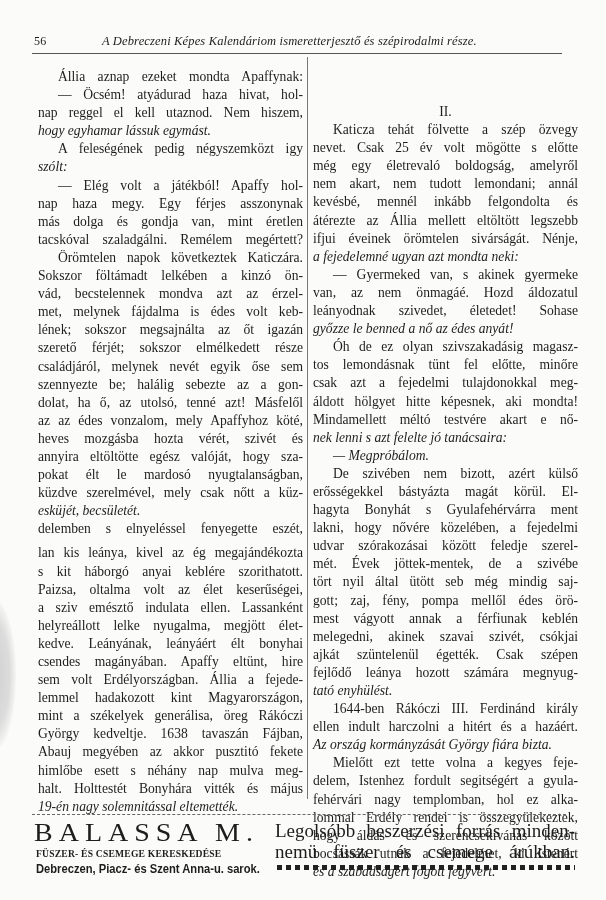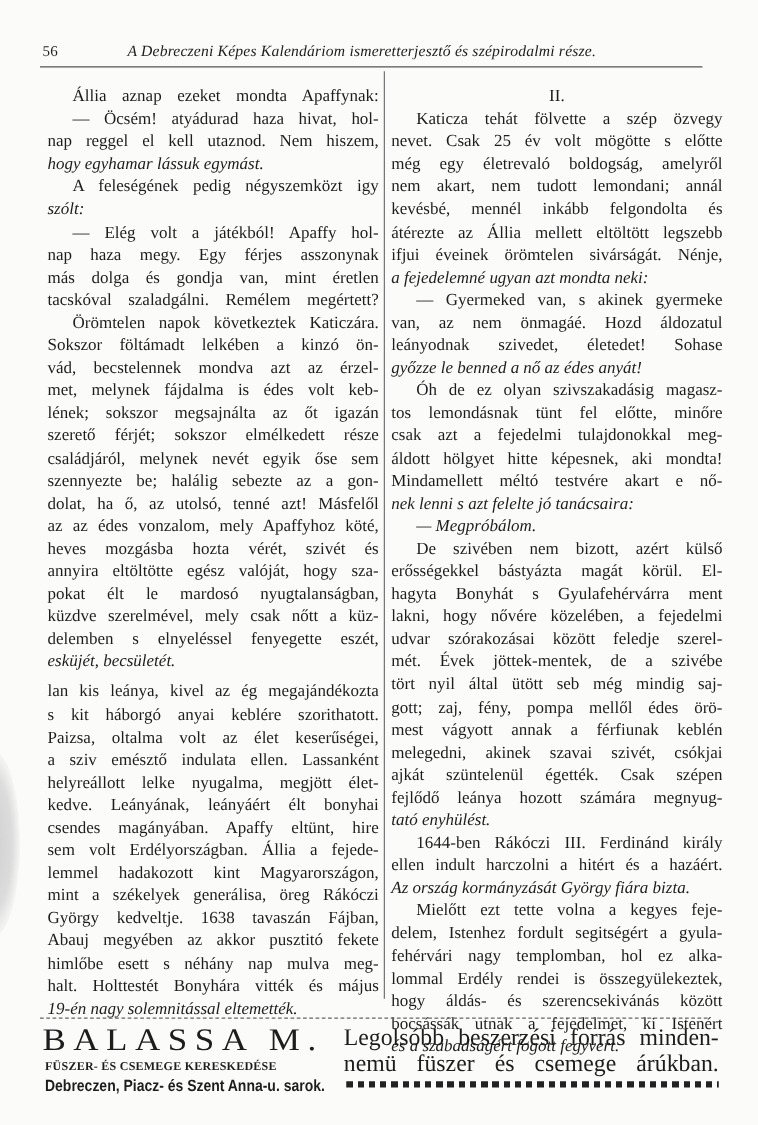--- a/index.html
+++ b/index.html
@@ -22,21 +22,21 @@
       border-top: 1.5px solid #555;
     }
     .divider {
       position: absolute; left: 307px; top: 57px; width: 0; height: 742px;
       border-left: 1px solid #777;
     }
     .col {
       position: absolute; top: 68px; font-size: 13.6px; line-height: 18.1px;
     }
     .col.left { left: 38px; width: 265px; }
-    .col.right { left: 313px; width: 265px; }
+    .col.right { left: 313px; width: 265px; margin-top: 35px; }
     .line {
       display: block; white-space: nowrap; text-align: justify; text-align-last: justify;
       height: 18.1px;
     }
     .line.ind { padding-left: 20px; }
     .line.last { text-align-last: left; font-style: italic; }
     .line.center { text-align: center; text-align-last: center; }
     .gap { height: 6px; }
     .rule-bottom {
       position: absolute; left: 32px; top: 814px; width: 534px; height: 0;
@@ -94,22 +94,22 @@
     <span class="line">lének; sokszor megsajnálta az őt igazán</span>
     <span class="line">szerető férjét; sokszor elmélkedett része</span>
     <span class="line">családjáról, melynek nevét egyik őse sem</span>
     <span class="line">szennyezte be; halálig sebezte az a gon-</span>
     <span class="line">dolat, ha ő, az utolsó, tenné azt! Másfelől</span>
     <span class="line">az az édes vonzalom, mely Apaffyhoz köté,</span>
     <span class="line">heves mozgásba hozta vérét, szivét és</span>
     <span class="line">annyira eltöltötte egész valóját, hogy sza-</span>
     <span class="line">pokat élt le mardosó nyugtalanságban,</span>
     <span class="line">küzdve szerelmével, mely csak nőtt a küz-</span>
+    <span class="line last">esküjét, becsületét.</span>
     <span class="line">delemben s elnyeléssel fenyegette eszét,</span>
-    <span class="line last">esküjét, becsületét.</span>
     <div class="gap"></div>
     <span class="line">lan kis leánya, kivel az ég megajándékozta</span>
     <span class="line">s kit háborgó anyai keblére szorithatott.</span>
     <span class="line">Paizsa, oltalma volt az élet keserűségei,</span>
     <span class="line">a sziv emésztő indulata ellen. Lassanként</span>
     <span class="line">helyreállott lelke nyugalma, megjött élet-</span>
     <span class="line">kedve. Leányának, leányáért élt bonyhai</span>
     <span class="line">csendes magányában. Apaffy eltünt, hire</span>
     <span class="line">sem volt Erdélyországban. Állia a fejede-</span>
     <span class="line">lemmel hadakozott kint Magyarországon,</span>

